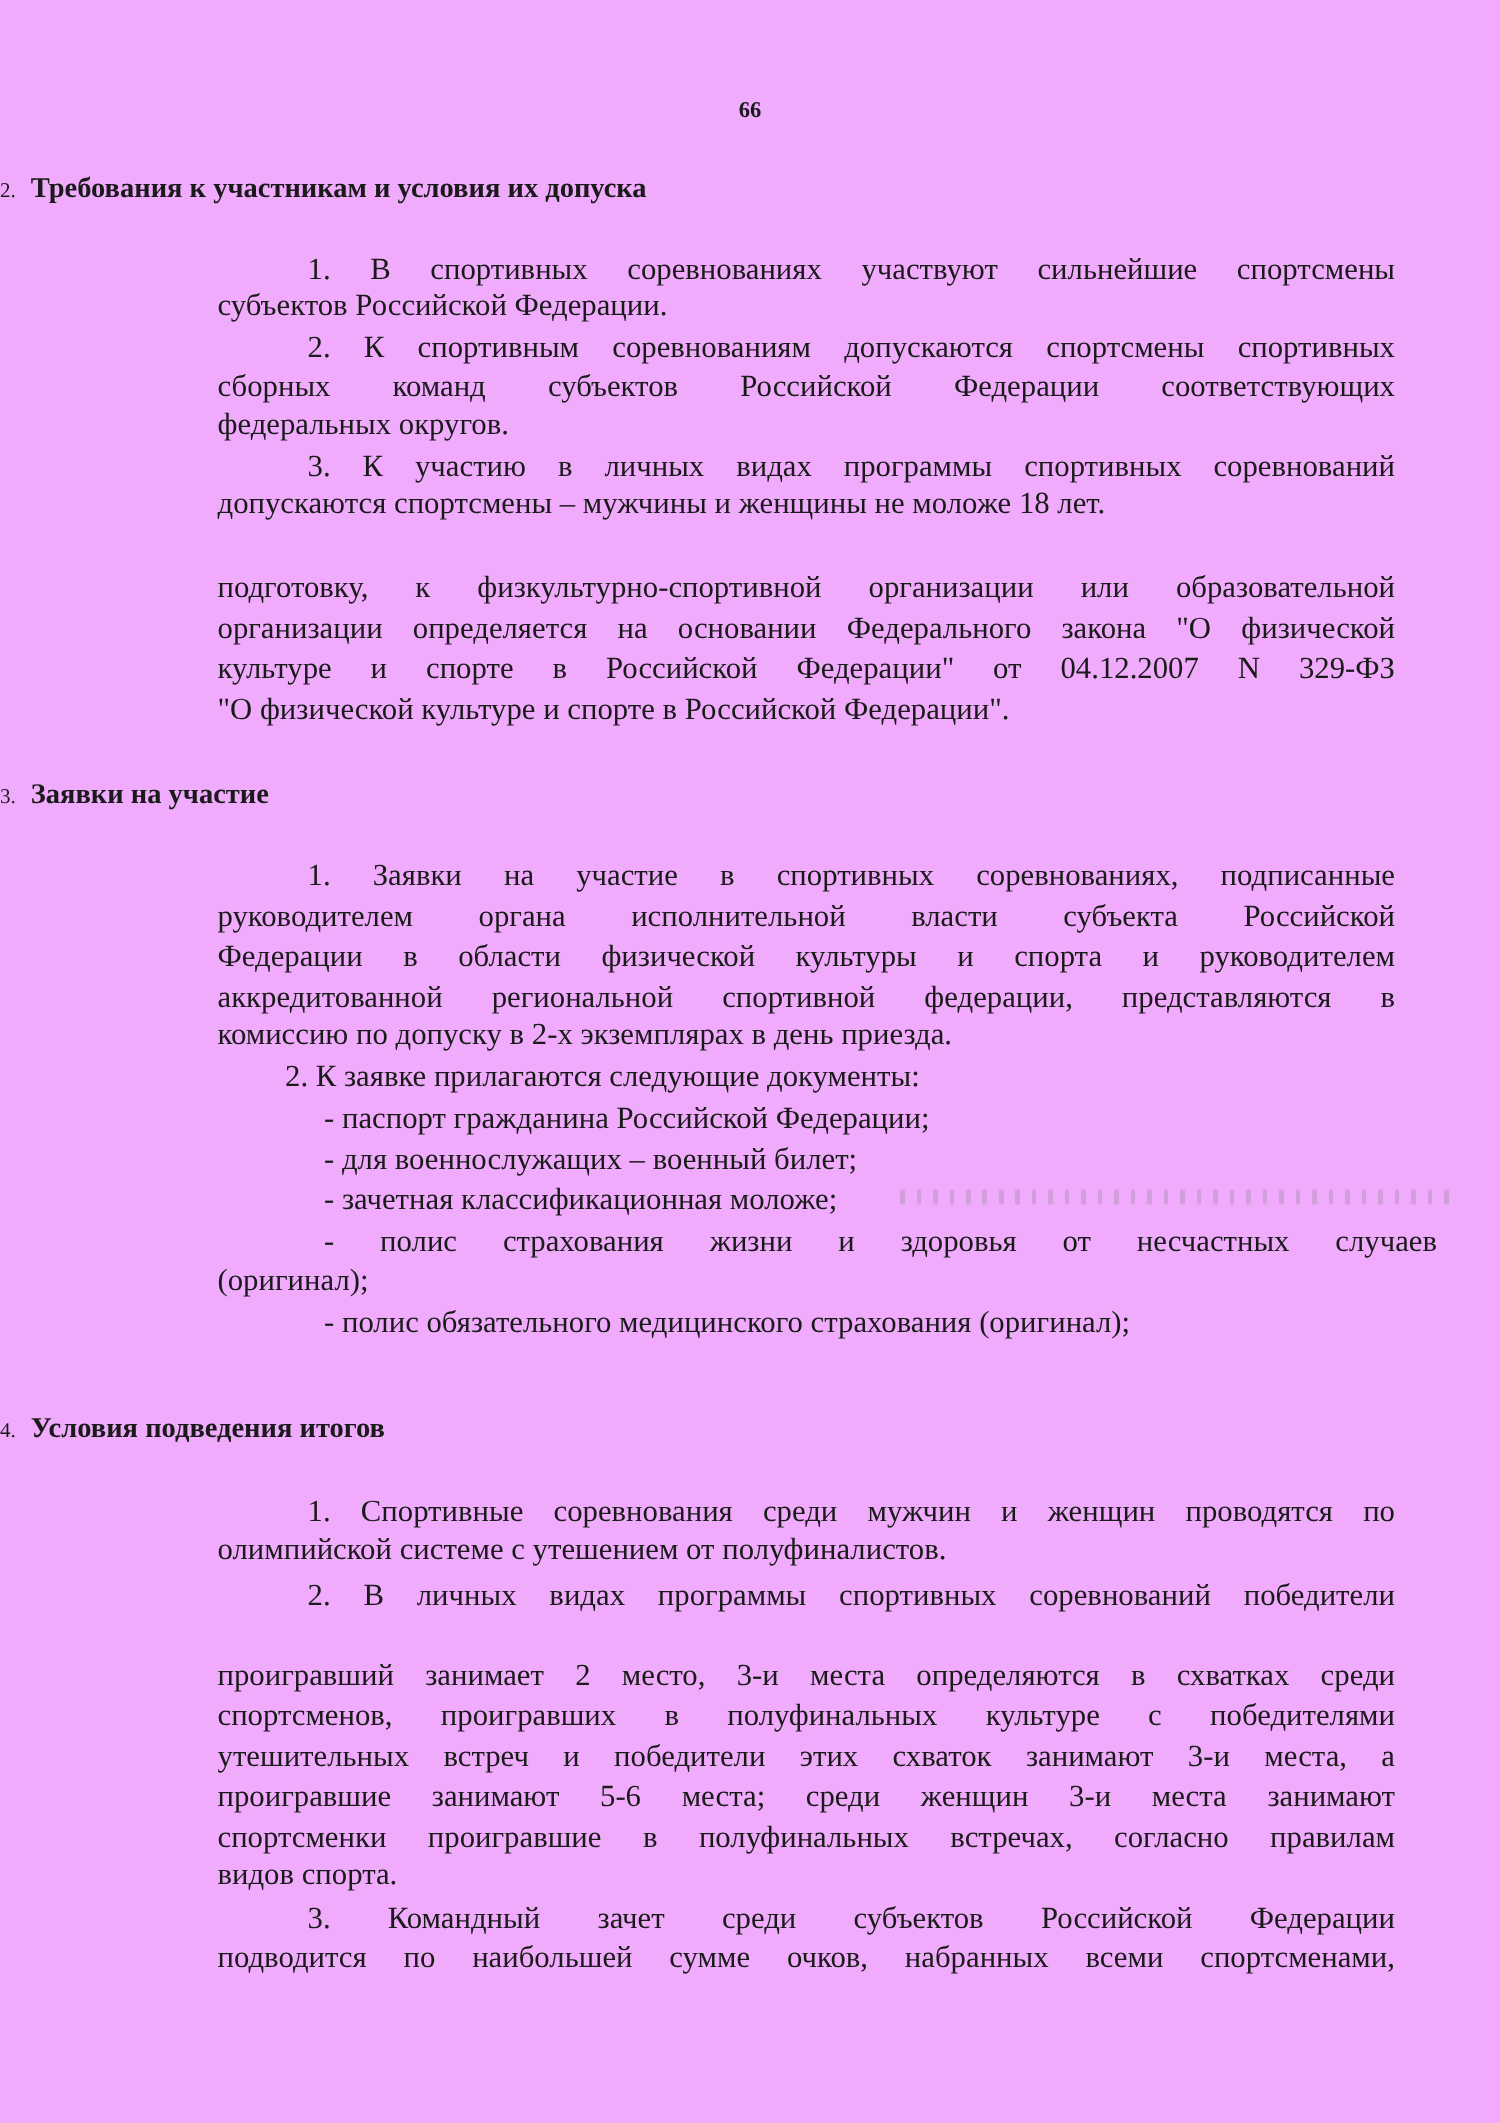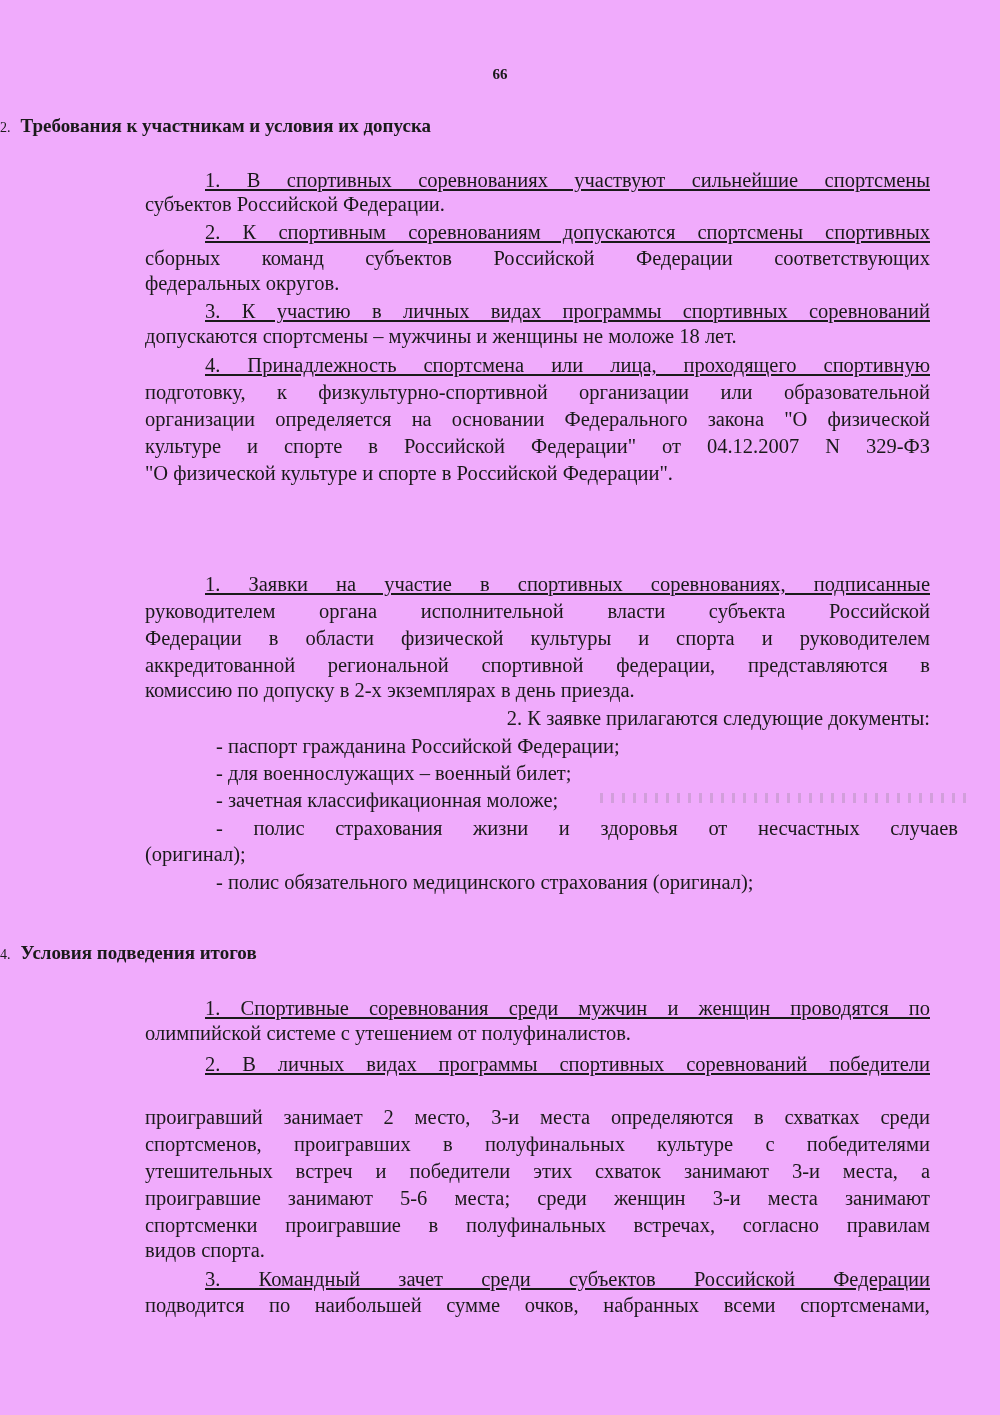--- a/index.html
+++ b/index.html
@@ -4,48 +4,50 @@
   <style>
     html, body { margin: 0; padding: 0; background: #ffffff; }
     body { width: 1000px; height: 1415px; position: relative; overflow: hidden;
            font-family: "Liberation Serif", serif; color: #1a1a1a; }
     .page { position: absolute; left: 0; top: 0; width: 1000px; height: 1415px; background: #f0abfc; padding-left: 48px; }
     .pagenum { position: absolute; top: 66px; left: 0; width: 1000px; text-align: center; font-size: 15px; font-weight: bold; }
     .heading { position: absolute; left: 0; width: 1000px; font-size: 19px; font-weight: bold; white-space: nowrap; }
     .heading .num { font-size: 14px; font-weight: normal; margin-right: 10px; }
     .line { position: absolute; left: 145px; width: 785px; font-size: 20.5px; line-height: 26px; white-space: nowrap; }
     .just { text-align: justify; text-align-last: justify; }
-    .ind { left: 205px; width: 725px; text-decoration: underline; }
+    .ind { left: 205px; width: 725px; }
     .ind2 { left: 188px; width: 742px; margin-left: 28px; }
-    .ind3 { left: 190px; width: 740px; text-align: right; }
+    .ind3 { left: 190px; width: 740px; }
     .noise { position: absolute; left: 600px; top: 793px; width: 370px; height: 10px;
              background: repeating-linear-gradient(90deg, rgba(120,120,120,0.25) 0 3px, transparent 3px 11px); }
   </style>
 </head>
 <body>
 
 <div class="page">
   <div class="pagenum">66</div>
 
   <div class="heading" style="top:115px">
     <span class="num">2.</span><span>Требования к участникам и условия их допуска</span>
   </div>
   <div class="line just ind" style="top:167px">1. В спортивных соревнованиях участвуют сильнейшие спортсмены</div>
   <div class="line" style="top:191px">субъектов Российской Федерации.</div>
   <div class="line just ind" style="top:219px">2. К спортивным соревнованиям допускаются спортсмены спортивных</div>
   <div class="line just" style="top:245px">сборных команд субъектов Российской Федерации соответствующих</div>
   <div class="line" style="top:270px">федеральных округов.</div>
   <div class="line just ind" style="top:298px">3. К участию в личных видах программы спортивных соревнований</div>
   <div class="line" style="top:323px">допускаются спортсмены – мужчины и женщины не моложе 18 лет.</div>
-  <div class="line just ind" style="top:352px">4. Принадлежность спортсмена или лица, проходящего спортивную</div>
   <div class="line just" style="top:379px">подготовку, к физкультурно-спортивной организации или образовательной</div>
   <div class="line just" style="top:406px">организации определяется на основании Федерального закона "О физической</div>
   <div class="line just" style="top:433px">культуре и спорте в Российской Федерации" от 04.12.2007 N 329-ФЗ</div>
   <div class="line" style="top:460px">"О физической культуре и спорте в Российской Федерации".</div>
 
+  <div class="heading" style="top:519px">
+    <span class="num">3.</span><span>Заявки на участие</span>
+  </div>
   <div class="line just ind" style="top:571px">1. Заявки на участие в спортивных соревнованиях, подписанные</div>
   <div class="line just" style="top:598px">руководителем органа исполнительной власти субъекта Российской</div>
   <div class="line just" style="top:652px">аккредитованной региональной спортивной федерации, представляются в</div>
   <div class="line just" style="top:625px">Федерации в области физической культуры и спорта и руководителем</div>
   <div class="line" style="top:677px">комиссию по допуску в 2-х экземплярах в день приезда.</div>
   <div class="line ind3" style="top:705px">2. К заявке прилагаются следующие документы:</div>
   <div class="line ind2" style="top:733px">- паспорт гражданина Российской Федерации;</div>
   <div class="line ind2" style="top:760px">- для военнослужащих – военный билет;</div>
   <div class="line ind2" style="top:787px">- зачетная классификационная моложе;</div>
   <div class="noise"></div>

